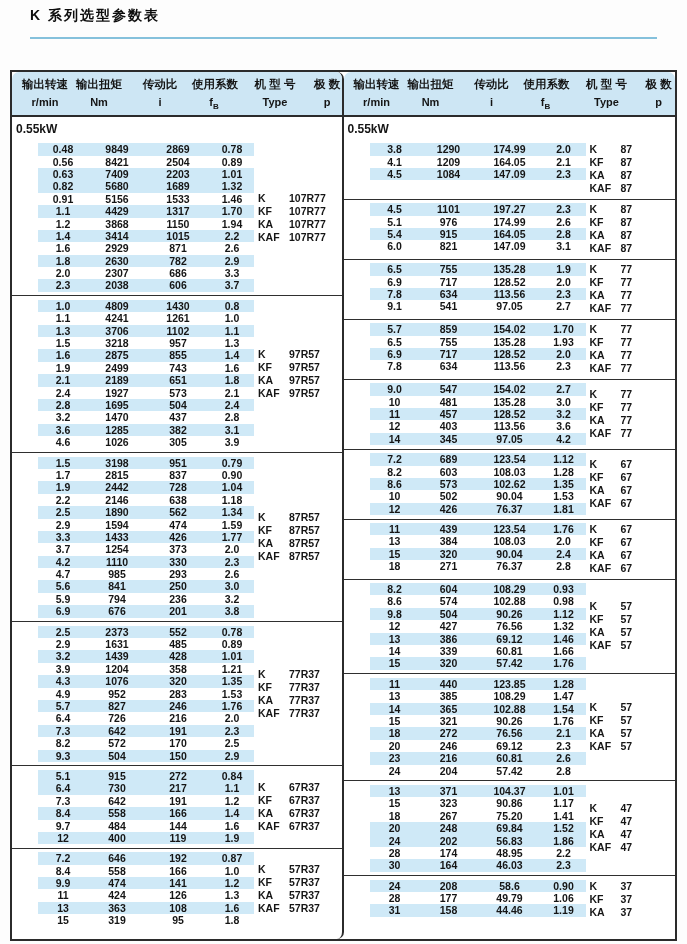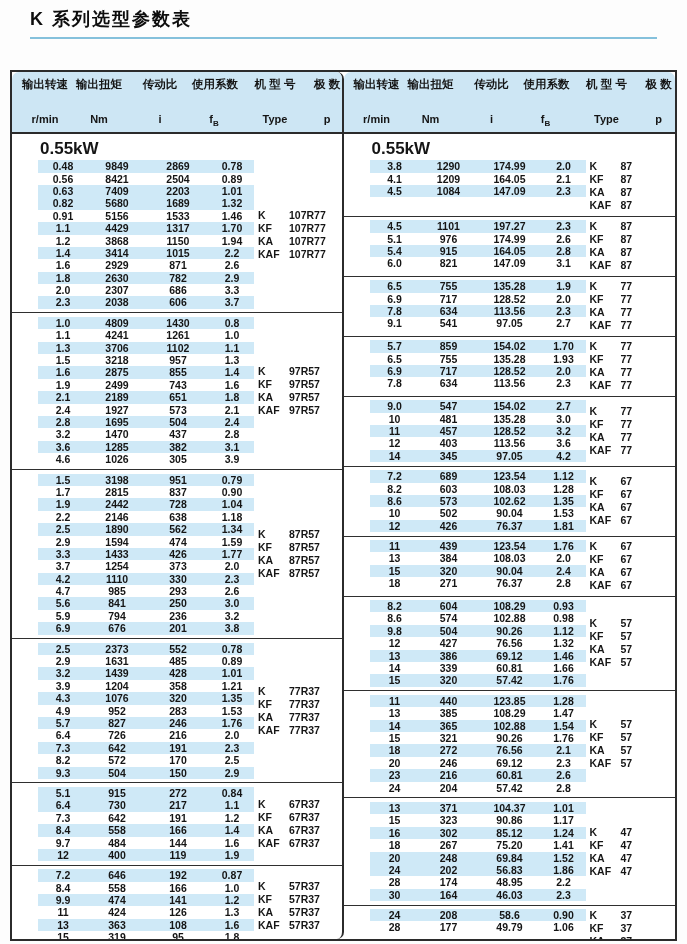--- a/index.html
+++ b/index.html
@@ -1,29 +1,29 @@
 <!DOCTYPE html>
 <html><head>
 <meta charset="utf-8">
 <style>
   html,body{margin:0;padding:0;background:#ffffff;}
   .page{position:relative;width:687px;height:944px;background:#fdfdfd;overflow:hidden;
         font-family:"Liberation Sans",sans-serif;color:#151515;}
-  .title{position:absolute;top:7px;left:30px;font-size:18px;font-weight:bold;letter-spacing:2px;color:#0d0d0d;}
+  .title{position:absolute;top:7px;left:30px;font-size:14px;font-weight:bold;letter-spacing:2px;color:#0d0d0d;}
   .title-rule{position:absolute;top:37px;left:30px;width:627px;height:2px;background:#85c1dc;}
   .ptable{position:absolute;top:70px;left:10px;width:667px;height:871px;border:2px solid #2b2b2b;
           background:#fff;display:flex;box-sizing:border-box;}
   .half{width:50%;display:flex;flex-direction:column;box-sizing:border-box;overflow:hidden;border-radius:7px;}
   .half.left{border-right:2px solid #2b2b2b;}
   .thead{background:#cde6f4;border-bottom:2px solid #2b2b2b;padding:5px 0 4px 8px;}
   .hrow{display:grid;grid-template-columns:50px 58px 64px 44px 78px 26px;}
   .hcell{text-align:center;font-weight:bold;font-size:11.5px;white-space:nowrap;}
-  .hrow.units{margin-top:21px;}
+  .hrow.units{margin-top:4px;}
   .hrow.units .hcell{font-size:11px;}
-  .power{font-size:17px;font-weight:bold;padding:5px 0 2px 28px;height:18px;}
+  .power{font-size:12px;font-weight:bold;padding:5px 0 2px 4px;height:18px;}
   .group{display:flex;padding:1px 16px;}
   .rows{width:216px;margin-left:10px;align-self:flex-start;}
   .row{display:grid;grid-template-columns:50px 58px 64px 44px;height:12.4px;line-height:12.5px;}
   .row.stripe{background:#cfe9f7;}
   .cell{text-align:center;font-size:10.5px;font-weight:bold;white-space:nowrap;}
   .types{margin-left:4px;align-self:center;}
   .tline{display:grid;grid-template-columns:28px 50px 12px;column-gap:3px;height:13px;line-height:13px;
          font-size:10.5px;font-weight:bold;white-space:nowrap;}
   .tline .model{text-align:left;}
   .tline .p{text-align:right;}
@@ -1113,26 +1113,20 @@
               <div class="cell">371</div>
               <div class="cell">104.37</div>
               <div class="cell">1.01</div>
             </div>
             <div class="row">
               <div class="cell">15</div>
               <div class="cell">323</div>
               <div class="cell">90.86</div>
               <div class="cell">1.17</div>
             </div>
-            <div class="row stripe">
-              <div class="cell">16</div>
-              <div class="cell">302</div>
-              <div class="cell">85.12</div>
-              <div class="cell">1.24</div>
-            </div>
             <div class="row">
               <div class="cell">18</div>
               <div class="cell">267</div>
               <div class="cell">75.20</div>
               <div class="cell">1.41</div>
             </div>
             <div class="row stripe">
               <div class="cell">20</div>
               <div class="cell">248</div>
               <div class="cell">69.84</div>
@@ -1187,20 +1181,26 @@
               <div class="cell">24</div>
               <div class="cell">208</div>
               <div class="cell">58.6</div>
               <div class="cell">0.90</div>
             </div>
             <div class="row">
               <div class="cell">28</div>
               <div class="cell">177</div>
               <div class="cell">49.79</div>
               <div class="cell">1.06</div>
+            </div>
+            <div class="row stripe">
+              <div class="cell">31</div>
+              <div class="cell">158</div>
+              <div class="cell">44.46</div>
+              <div class="cell">1.19</div>
             </div>
           </div>
           <div class="types">
             <div class="tline">
               <div class="prefix">K</div>
               <div class="model">37</div>
               <div class="p">4</div>
             </div>
             <div class="tline">
               <div class="prefix">KF</div>

